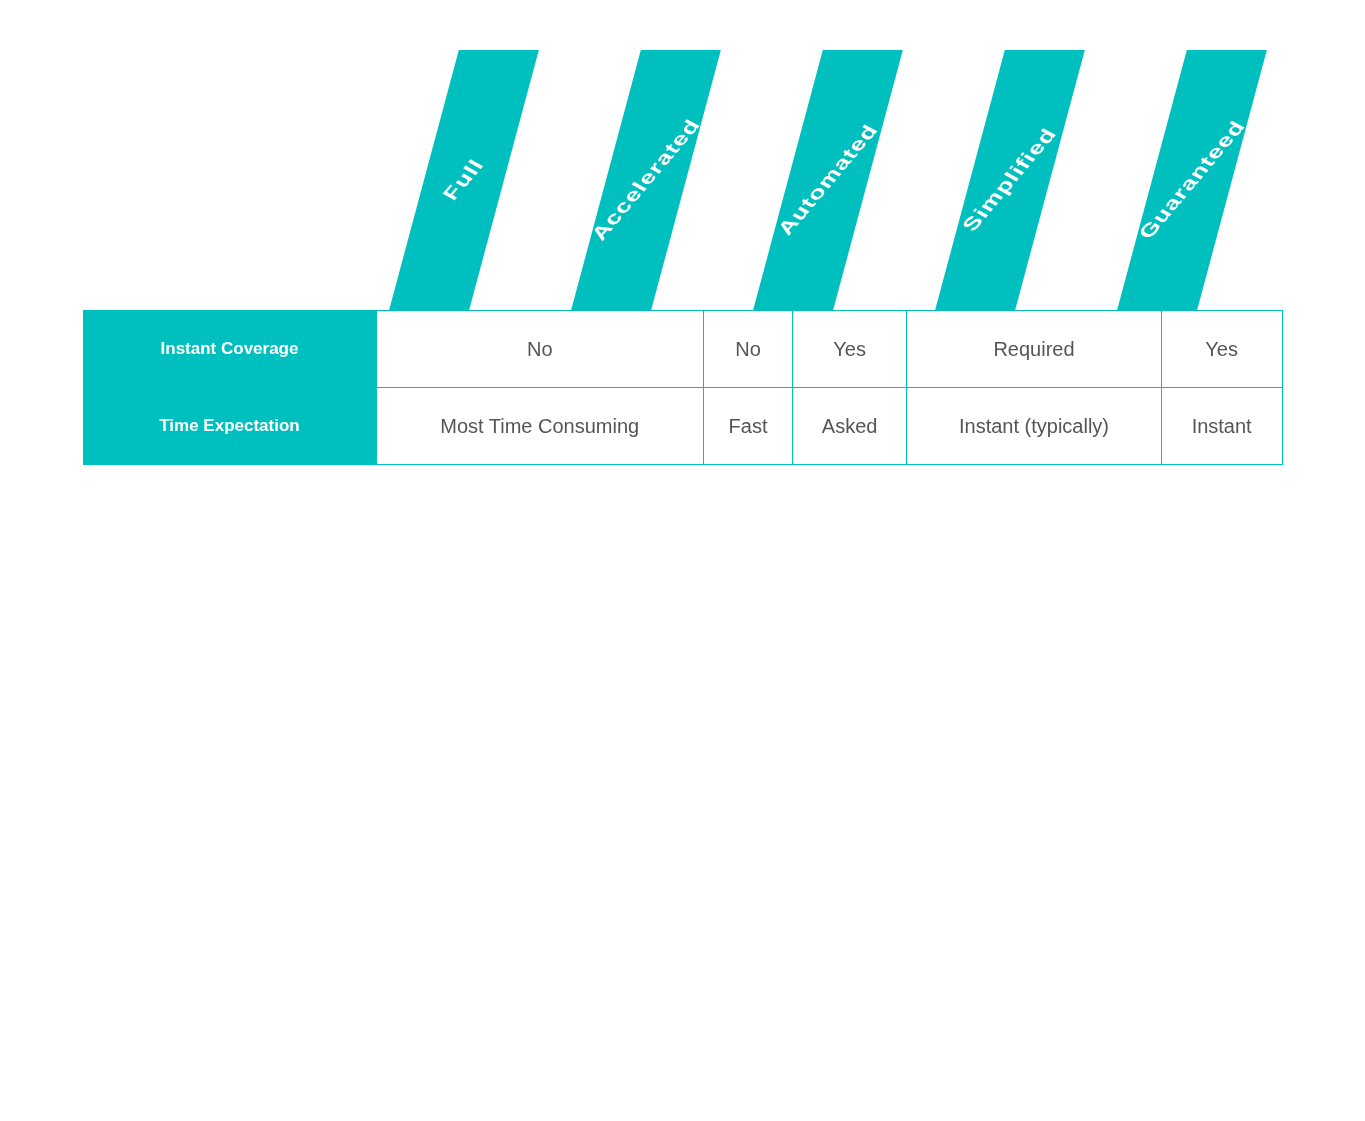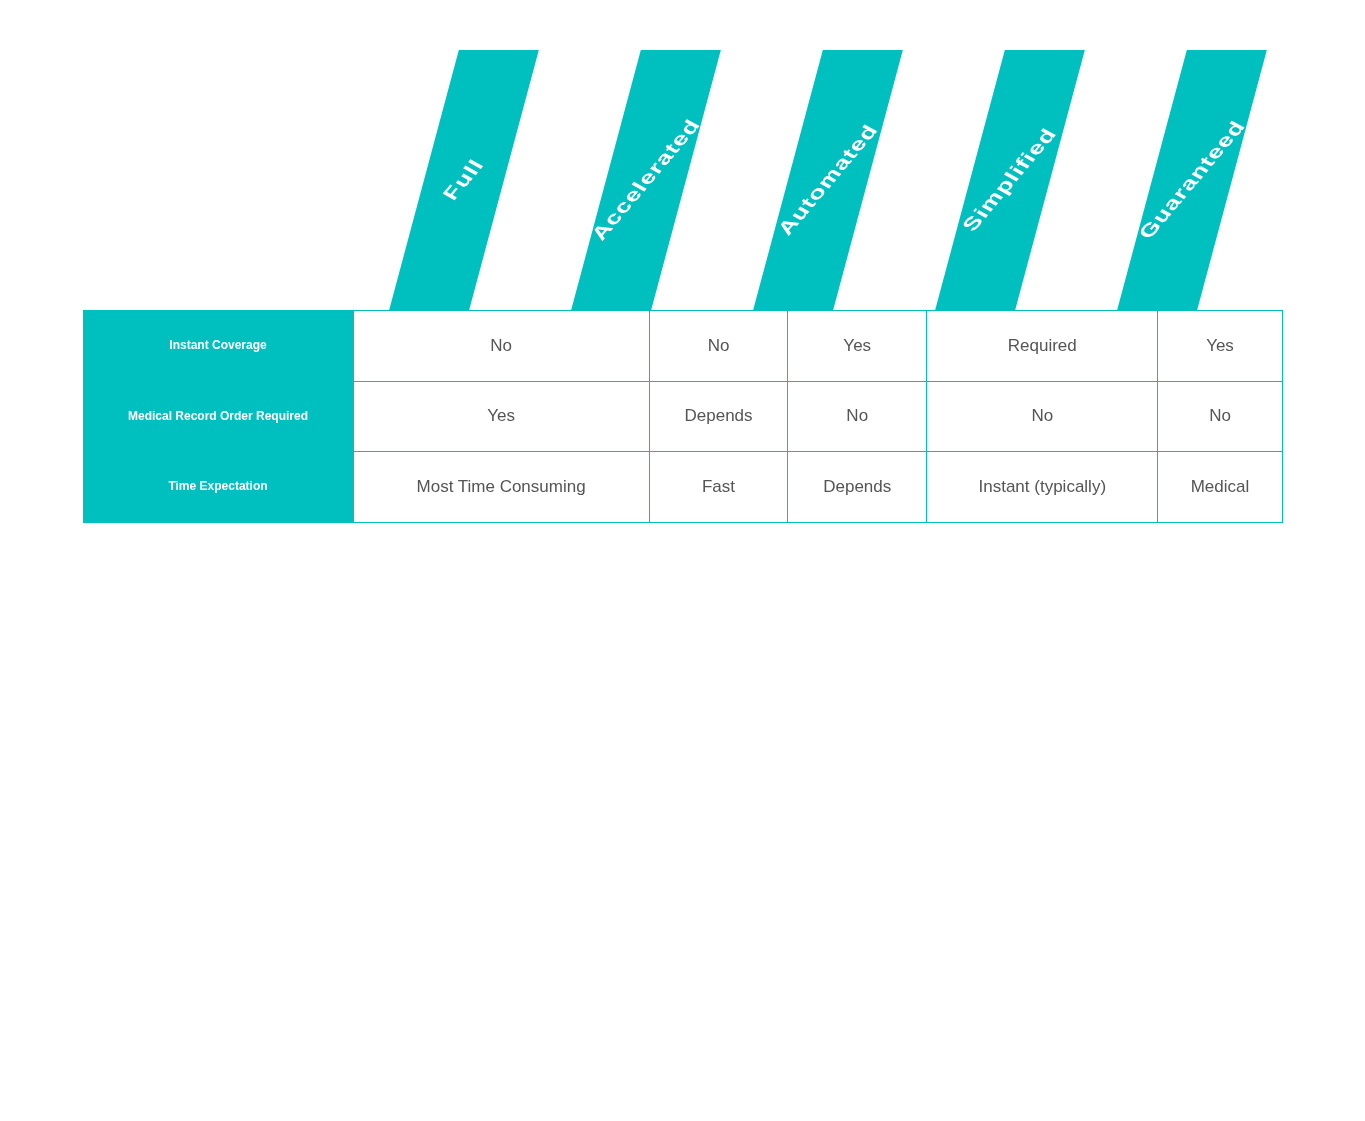--- a/index.html
+++ b/index.html
@@ -79,33 +79,33 @@
     }
 
     .data-table td, .data-table th {
       border: 1.5px solid #00bfbf;
     }
 
     .row-header {
       background: #00bfbf;
       color: #fff;
       font-weight: bold;
-      font-size: 12px;
+      font-size: 17px;
       text-align: center;
       padding: 27px 15px;
-      width: 270px;
+      width: 293px;
       vertical-align: middle;
       line-height: 1.3;
     }
 
     .data-cell {
       text-align: center;
       vertical-align: middle;
       padding: 20px 10px;
-      font-size: 17px;
+      font-size: 20px;
       color: #555;
       line-height: 1.4;
     }
 
     .data-table tr:nth-child(odd) .data-cell {
       background: #fff;
     }
 
     .data-table tr:nth-child(even) .data-cell {
       background: #fff;
@@ -175,32 +175,24 @@
 
       <tr>
             <td class="row-header">Instant Coverage</td>
             <td class="data-cell">No</td>
             <td class="data-cell">No</td>
             <td class="data-cell">Yes</td>
             <td class="data-cell">Required</td>
             <td class="data-cell">Yes</td>
           </tr>
           <tr>
-            <td class="row-header">Medical Record Order Required</td>
-            <td class="data-cell">Yes</td>
-            <td class="data-cell">Depends</td>
-            <td class="data-cell">No</td>
-            <td class="data-cell">No</td>
-            <td class="data-cell">No</td>
-          </tr>
-          <tr>
             <td class="row-header">Time Expectation</td>
             <td class="data-cell">Most Time Consuming</td>
             <td class="data-cell">Fast</td>
-            <td class="data-cell">Depends</td>
+            <td class="data-cell">Asked</td>
             <td class="data-cell">Instant (typically)</td>
-            <td class="data-cell">Medical</td>
+            <td class="data-cell">Instant</td>
           </tr>
         </tbody>
     </table>
 
   </div>
 </div>
 
 </body></html>

